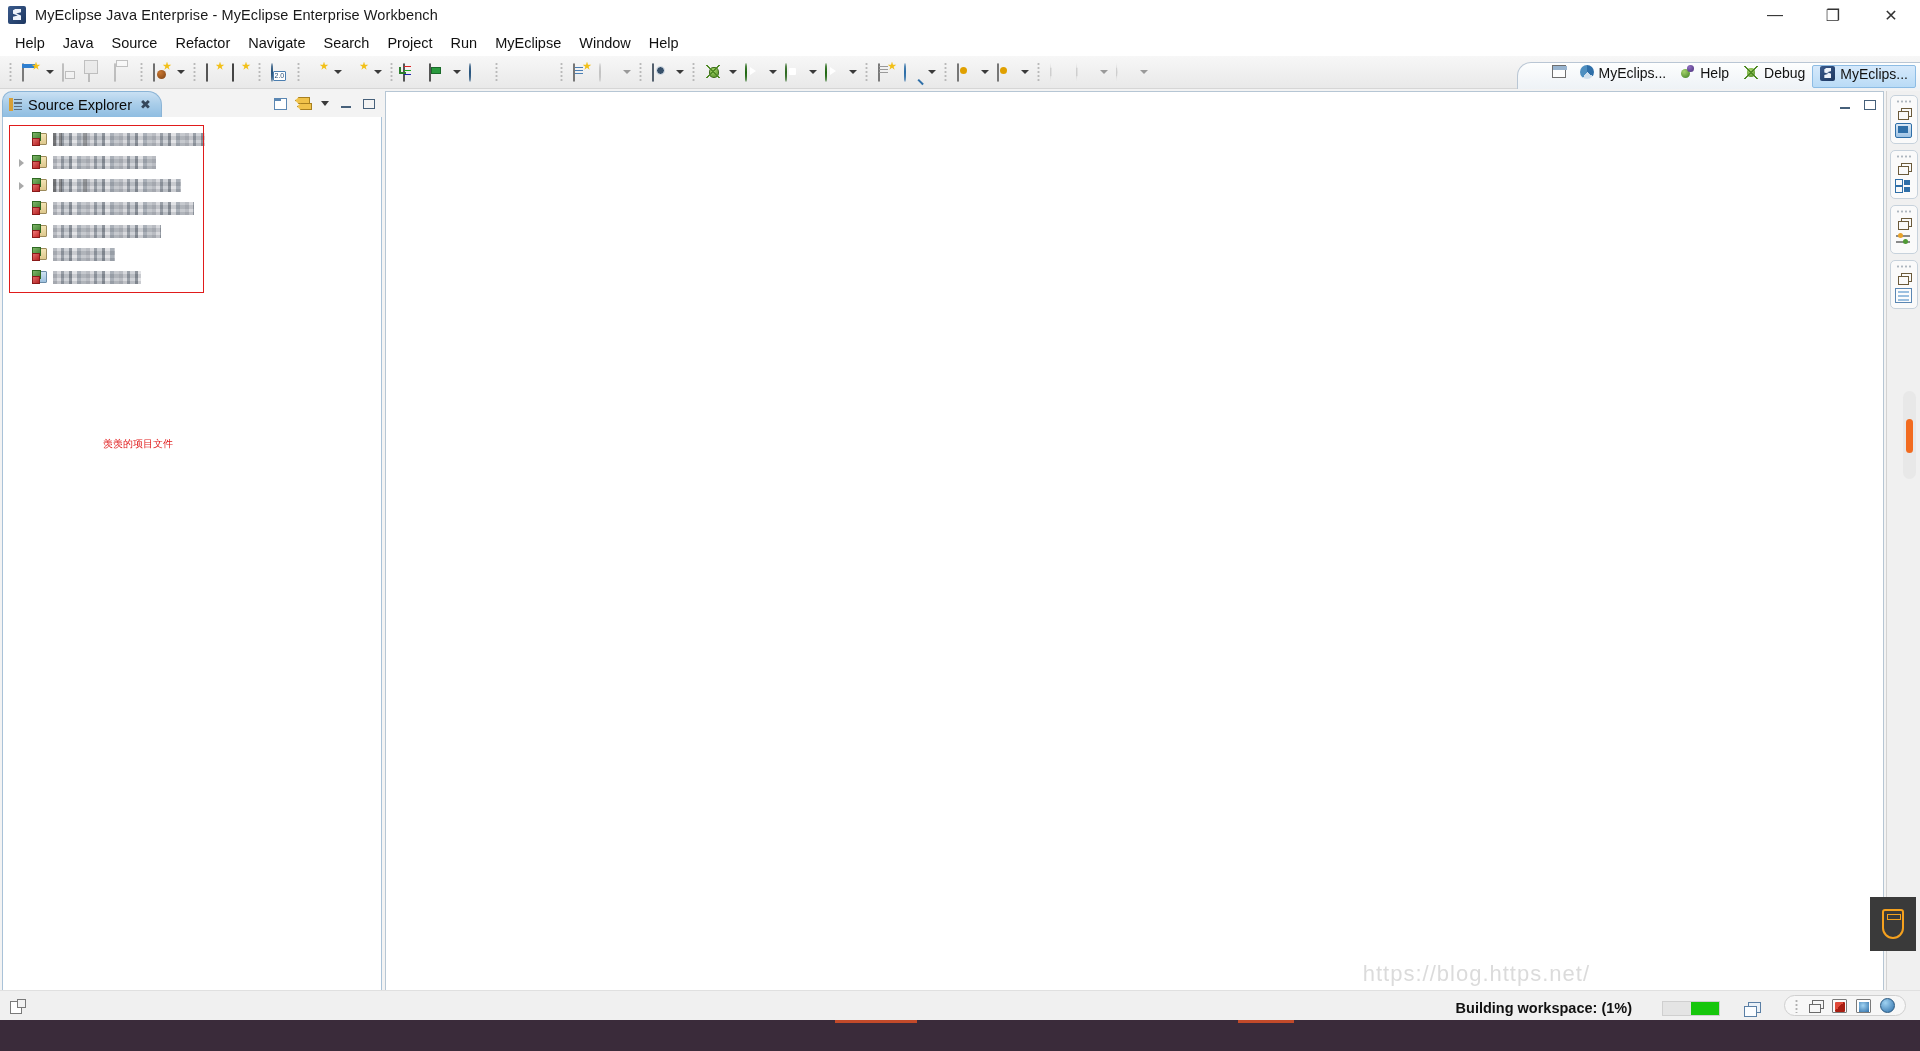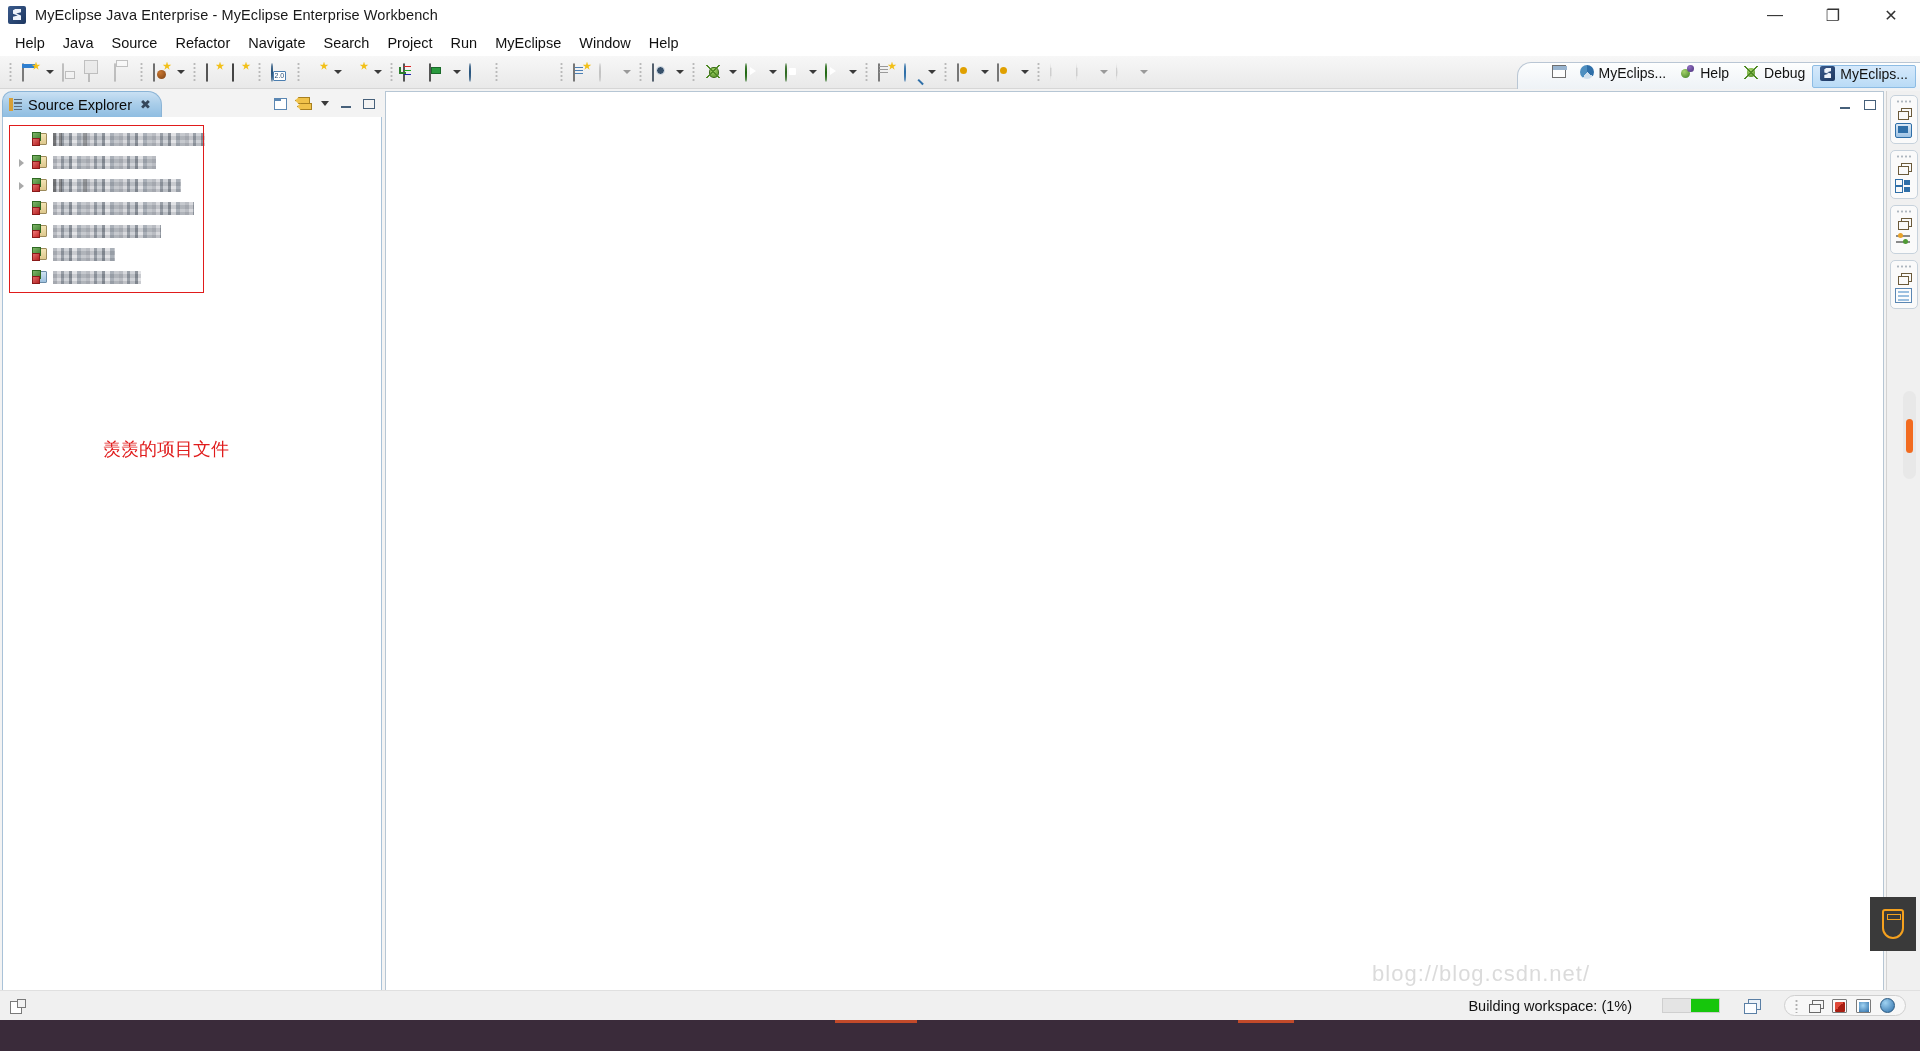--- a/index.html
+++ b/index.html
@@ -225,21 +225,21 @@
     flex:1; background:#ffffff; border:1px solid #a9c2d8; border-top:none;
     position:relative; overflow:hidden;
   }
 
   
   #redbox {
     position:absolute; left:6px; top:8px; width:195px; height:168px;
     border:1.6px solid #e01b1b; pointer-events:none;
   }
   #anno {
-    position:absolute; left:100px; top:320px; font-size:18px; color:#e01b1b;
+    position:absolute; left:100px; top:320px; font-size:10px; color:#e01b1b;
     white-space:nowrap;
   }
 
   #tree { position:absolute; left:8px; top:11px; width:240px; }
   .trow { height:23px; display:flex; align-items:center; gap:4px; padding-left:4px; }
   .texp { width:13px;height:13px;display:flex;align-items:center;justify-content:center;flex:0 0 auto;}
   .texp i { display:block;width:0;height:0;
       border-top:4px solid transparent;border-bottom:4px solid transparent;border-left:5px solid #a9a9a9; }
   .texp.hidden i { visibility:hidden; }
   .ticon { width:17px;height:15px;position:relative;flex:0 0 auto; }
@@ -335,21 +335,21 @@
   
   #statusbar {
     position:absolute; left:0; bottom:31px; width:1920px; height:30px;
     background:#f0f0f0; display:flex; align-items:center;
     border-top:1px solid #e0e0e0;
   }
   #sb-left { display:flex; align-items:center; margin-left:10px; gap:4px; }
   .sb-icon1 { width:14px;height:14px;position:relative;}
   .sb-icon1::before{content:"";position:absolute;left:0;top:2px;width:10px;height:11px;border:1.4px solid #7a7a7a;background:#fff;}
   .sb-icon1::after{content:"";position:absolute;left:7px;top:0px;width:7px;height:7px;border:1.4px solid #7a7a7a;background:#f2f2f2;}
-  #sb-right { margin-left:auto; display:flex; align-items:center; gap:24px; margin-right:14px; }
+  #sb-right { margin-left:auto; display:flex; align-items:flex-end; gap:24px; margin-right:14px;font-weight:bold; }
   #sb-buildtext { font-size:14.5px; color:#111; margin-right:6px; }
   #sb-progress {
     width:58px; height:15px; background:#e4e4e4; border:1px solid #cfcfcf; position:relative;
   }
   #sb-progress .fill { position:absolute; right:0; top:0; height:13px; width:28px; background:#16c60c; }
   .sb-stack2 { width:16px;height:14px;position:relative;}
   .sb-stack2::before{content:"";position:absolute;left:4px;top:0;width:11px;height:9px;border:1.5px solid #5a7fa5;background:#eaf1f8;}
   .sb-stack2::after{content:"";position:absolute;left:0;top:4px;width:11px;height:9px;border:1.5px solid #5a7fa5;background:#fbfdff;}
   #sb-trayGroup {
     display:flex; align-items:center; gap:9px; padding:2px 10px;
@@ -766,19 +766,19 @@
       </span>
     <span class="sb-stack2"></span>
     <span id="sb-trayGroup">
       <span class="tr-grip"></span>
       <span class="tr1"></span>
       <span class="tr2"></span>
       <span class="tr3"></span>
       <span class="tr4"></span>
     </span>
   </div>
-  <div id="watermark">blog://blog.csdn.net/</div>
+  <div id="watermark">https://blog.https.net/</div>
 </div>
 
 <div id="taskbar">
   <div class="tb-seg" style="left:835px;width:82px"></div>
   <div class="tb-seg" style="left:1238px;width:56px"></div>
 </div>
 
 </body></html>

